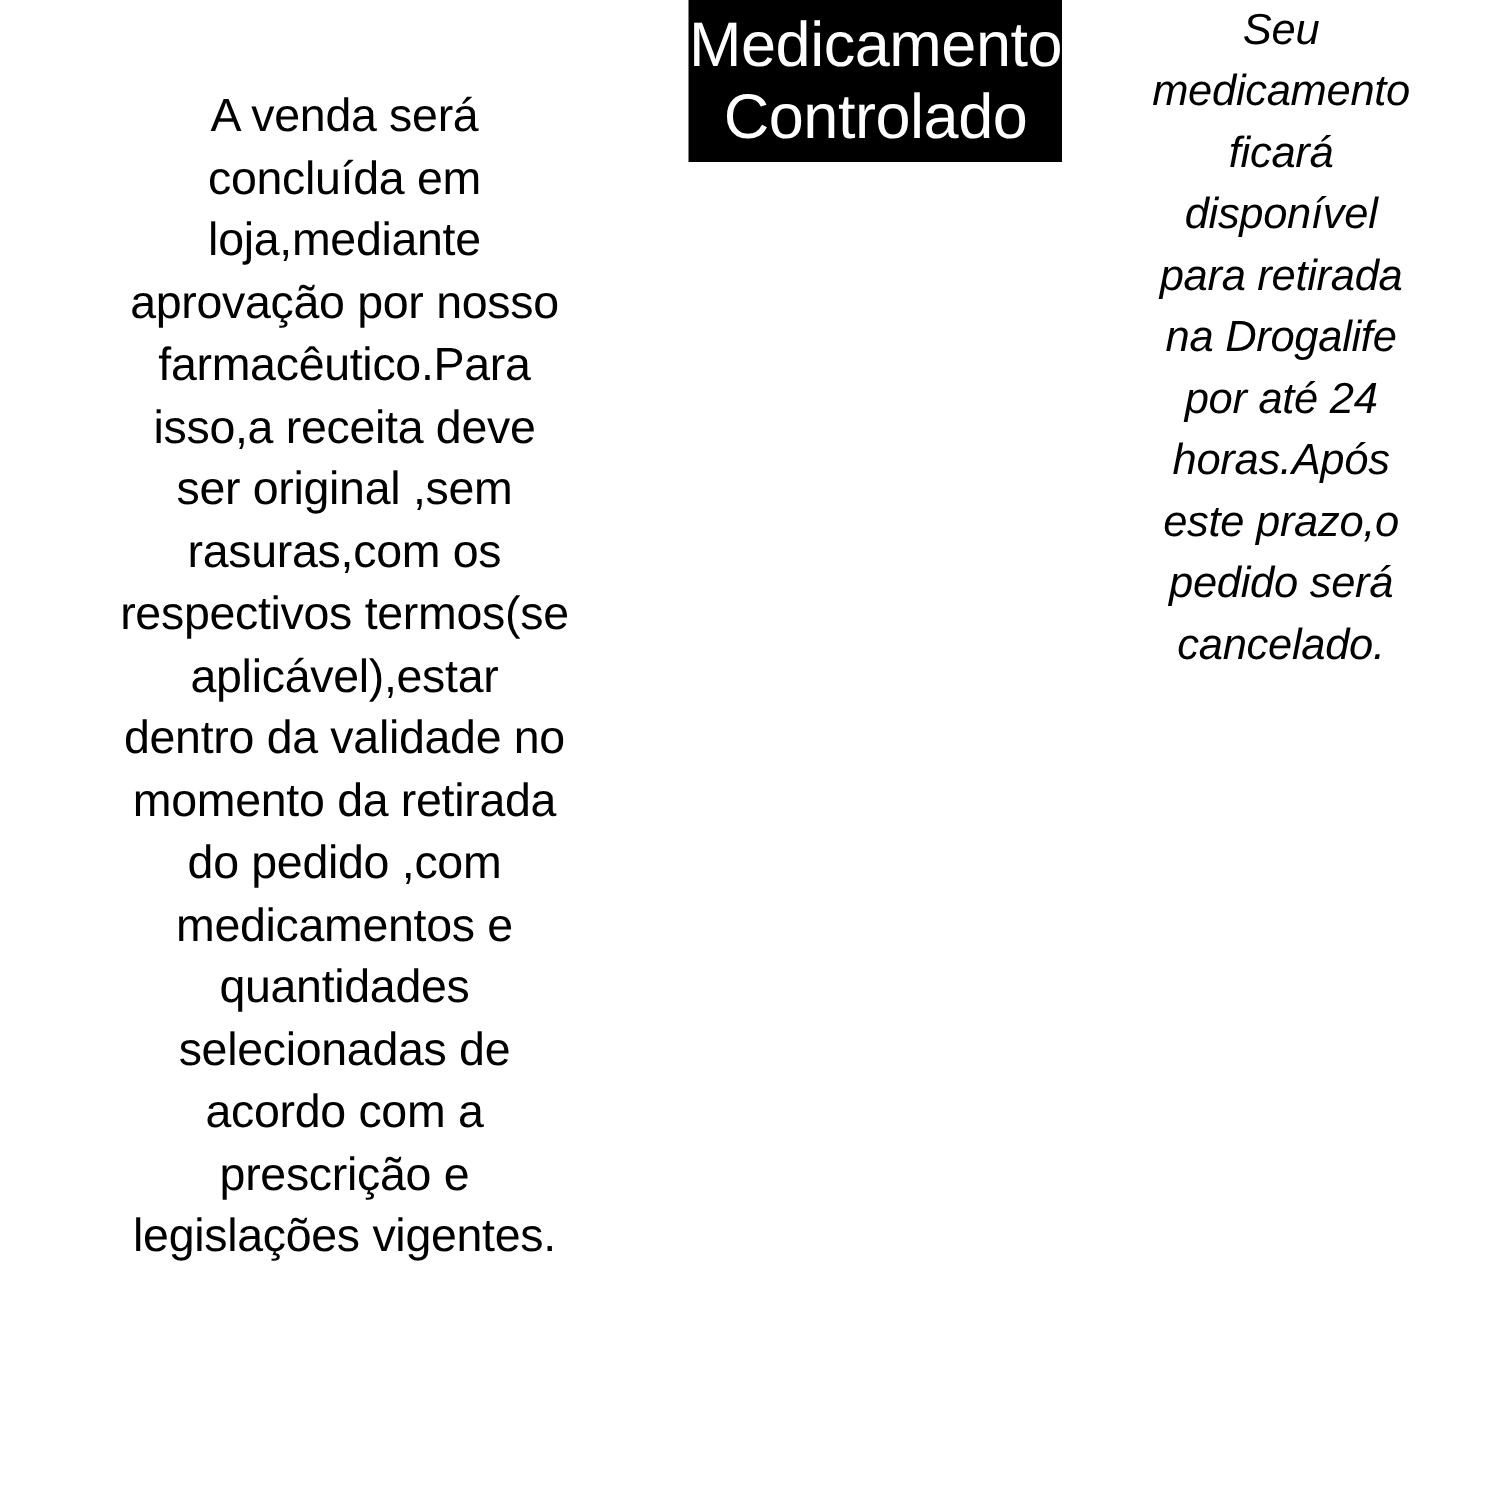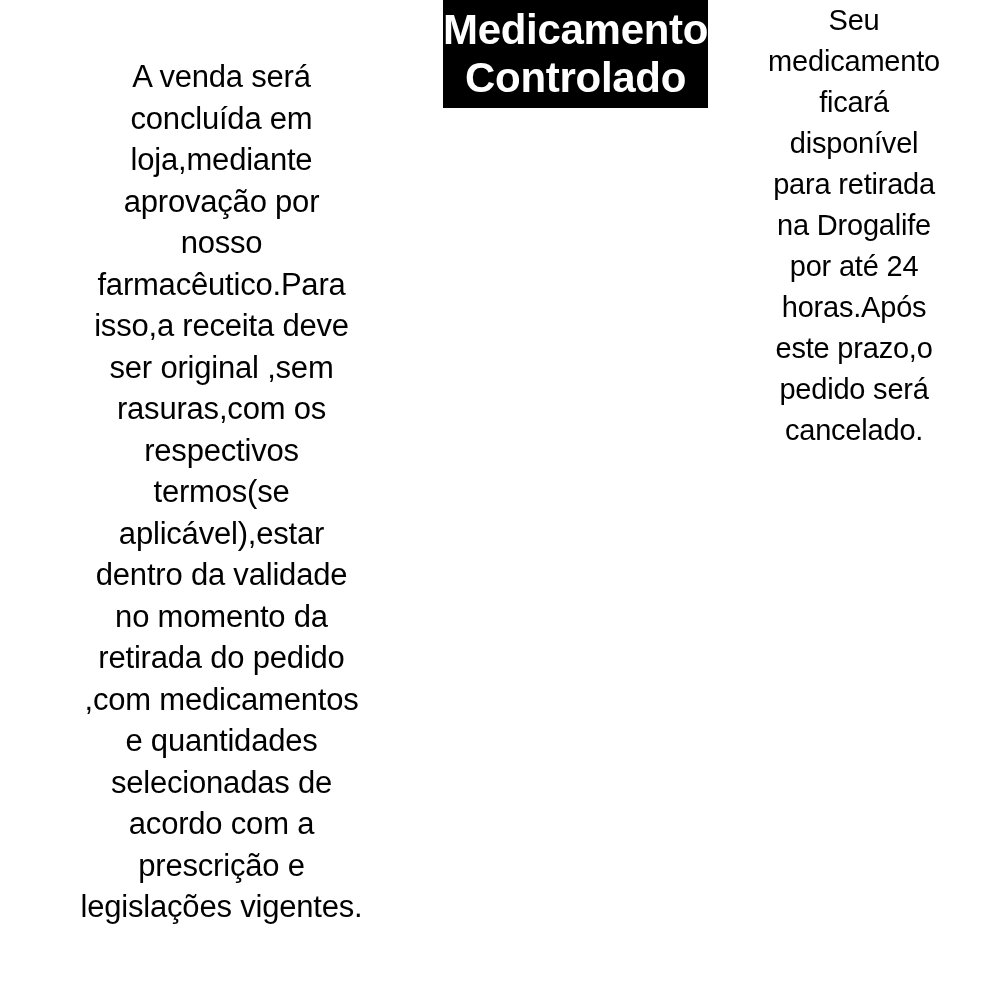--- a/index.html
+++ b/index.html
@@ -50,35 +50,36 @@
     height: 108px;
     display: flex;
     align-items: center;
     justify-content: center;
     box-sizing: border-box;
   }
   .banner-title {
     color: #ffffff;
     font-size: 42px;
     line-height: 48px;
-    font-weight: 700;
+    font-weight: 400;
     letter-spacing: -0.3px;
     text-align: center;
     margin: 0;
   }
 
   
   .spacer-mid {
     height: 142px;
   }
 
   
   .note-block {
     padding: 0 60px;
     box-sizing: border-box;
+    font-style: italic;
   }
   .note-text {
     font-size: 29px;
     line-height: 41px;
     text-align: center;
     letter-spacing: -0.2px;
     color: #000000;
     margin: 0;
     font-weight: 400;
   }

